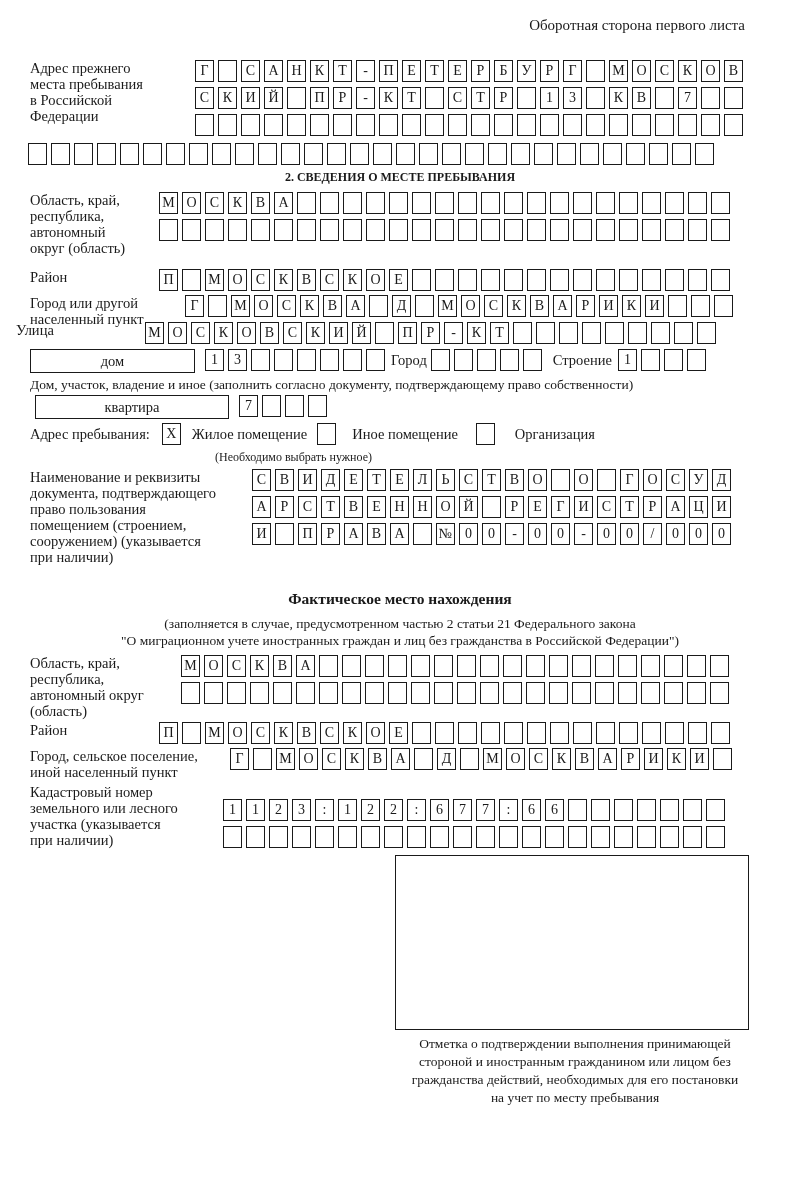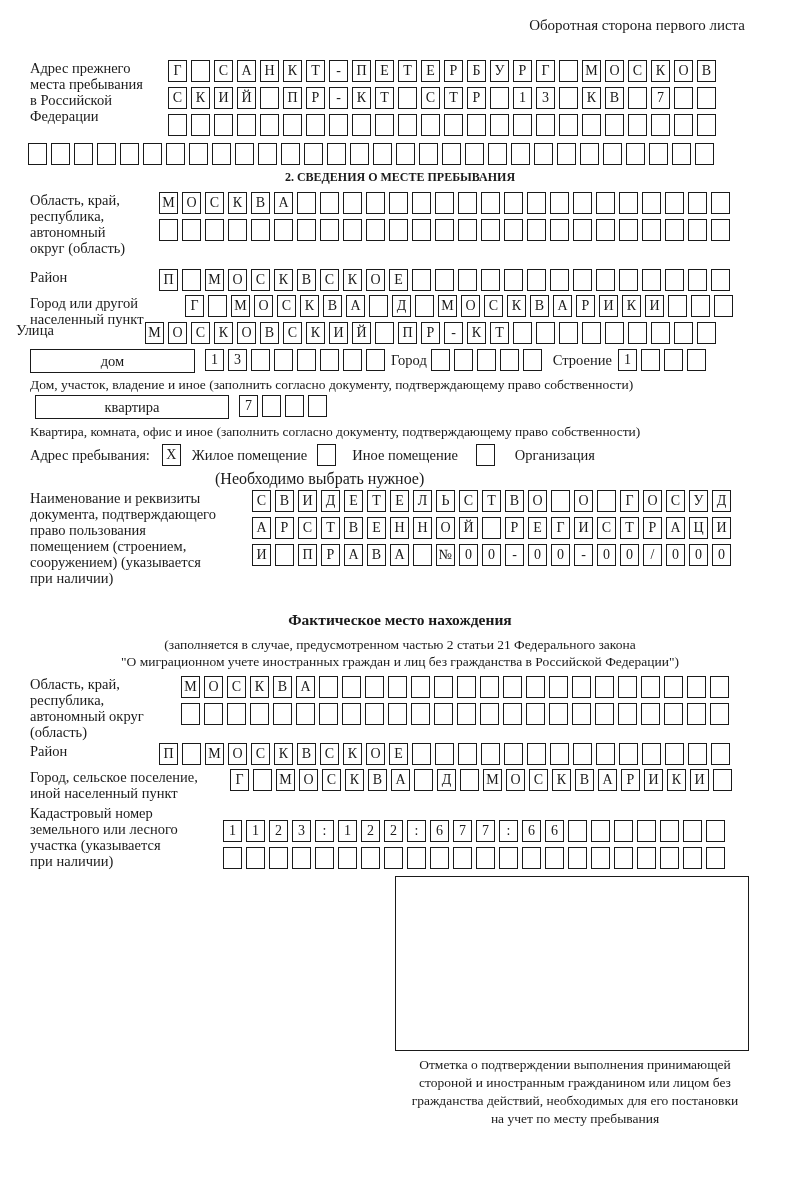--- a/index.html
+++ b/index.html
@@ -31,21 +31,21 @@
   .sec-title { margin-top:2px; font-size:12px; font-weight:bold; text-align:center; line-height:21px; }
   .fact-title { margin-top:24px; font-size:15.5px; font-weight:bold; text-align:center; line-height:20px; }
 
   .wide-box {
     border:1.5px solid #1a1a1a; height:22px; display:flex; align-items:center; justify-content:center;
     font-size:14.5px; flex-shrink:0;
   }
   .inline-lab { font-size:14.5px; line-height:23px; flex-shrink:0; }
 
   
-  .prev-block   { margin:25px 0 0 30px; }
+  .prev-block   { margin:25px 0 0 30px;gap:27px; }
   .prev-block .label { width:135px; margin-right:3px; }
   .row-extra    { margin:7px 0 0 28px; }
   .cap1         { margin-top:3px; }
 
   .oblast-row   { margin:4px 0 0 30px; }
   .oblast-row .label,
   .raion-row .label,
   .ulitsa-row .label { width:126px; margin-right:3px; }
   .raion-row    { margin:13px 0 0 30px; }
   .gorod-row    { margin:4px 0 0 30px; }
@@ -65,21 +65,21 @@
   .kvartira-note{ margin-top:4px; }
 
   .mesto-row    { margin:4px 0 0 30px; }
   .mesto-row .cell { margin-right:0; }
   .cb-1 { margin-left:12px; }
   .lab-zhiloe { margin-left:11px; }
   .cb-2 { margin-left:10px; }
   .lab-inoe { margin-left:16px; }
   .cb-3 { margin-left:18px; }
   .lab-org { margin-left:20px; }
-  .mesto-note   { margin-top:3px; margin-left:215px; font-size:16px; line-height:17px; }
+  .mesto-note   { margin-top:3px; margin-left:215px; font-size:12px; line-height:17px; }
 
   .doc-row      { margin:3px 0 0 30px; }
   .doc-row .label { width:218px; margin-right:4px; }
 
   .fact-note    { margin-top:6px; }
   .f-oblast-row { margin:6px 0 0 30px; }
   .f-oblast-row .label { width:148px; margin-right:3px; }
   .f-raion-row  { margin:3px 0 0 30px; }
   .f-raion-row .label { width:126px; margin-right:3px; }
   .f-gorod-row  { margin:4px 0 0 30px; }
@@ -407,21 +407,20 @@
 
   <div class="frow kvartira-row">
     <div class="wide-box kvartira-box">квартира</div>
     <div class="cells">
         <span class="cell">7</span>
         <span class="cell"></span>
         <span class="cell"></span>
         <span class="cell"></span>
       </div>
   </div>
-  <div class="note-left kvartira-note">Квартира, комната, офис и иное (заполнить согласно документу, подтверждающему право собственности)</div>
 
   <div class="frow mesto-row">
     <div class="inline-lab">Адрес пребывания:</div>
     <div class="cell cb-1">X</div>
     <div class="inline-lab lab-zhiloe">Жилое помещение</div>
     <div class="cell cb-2"></div>
     <div class="inline-lab lab-inoe">Иное помещение</div>
     <div class="cell cb-3"></div>
     <div class="inline-lab lab-org">Организация</div>
   </div>

